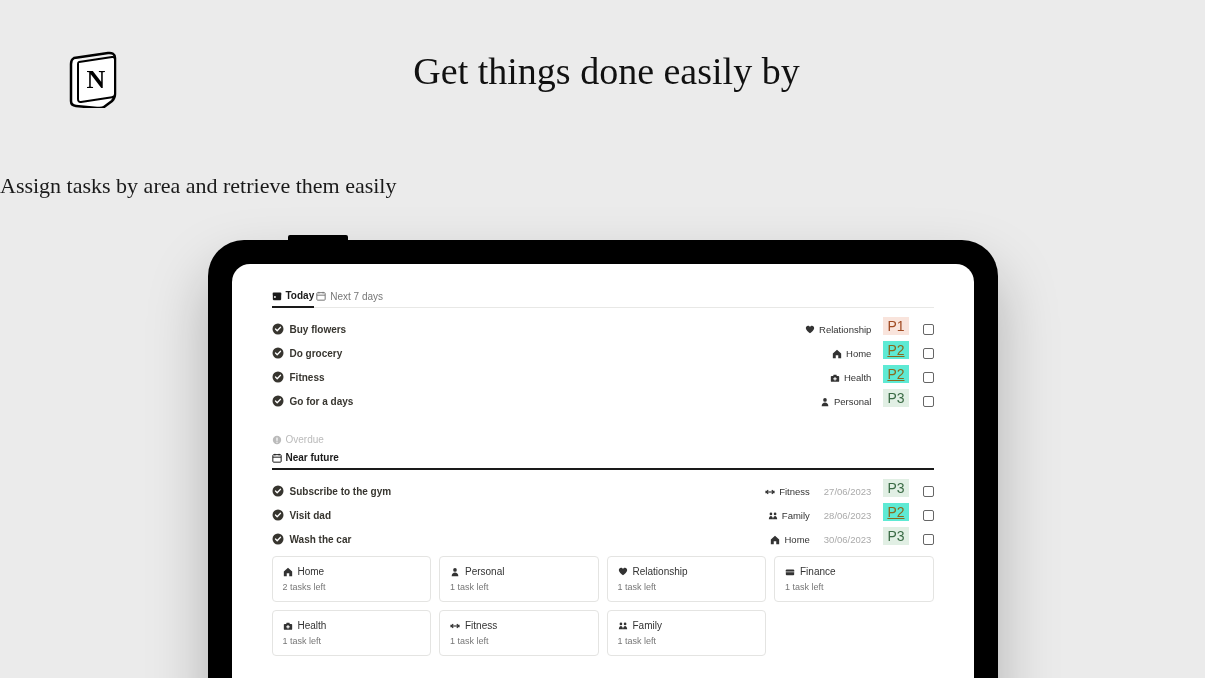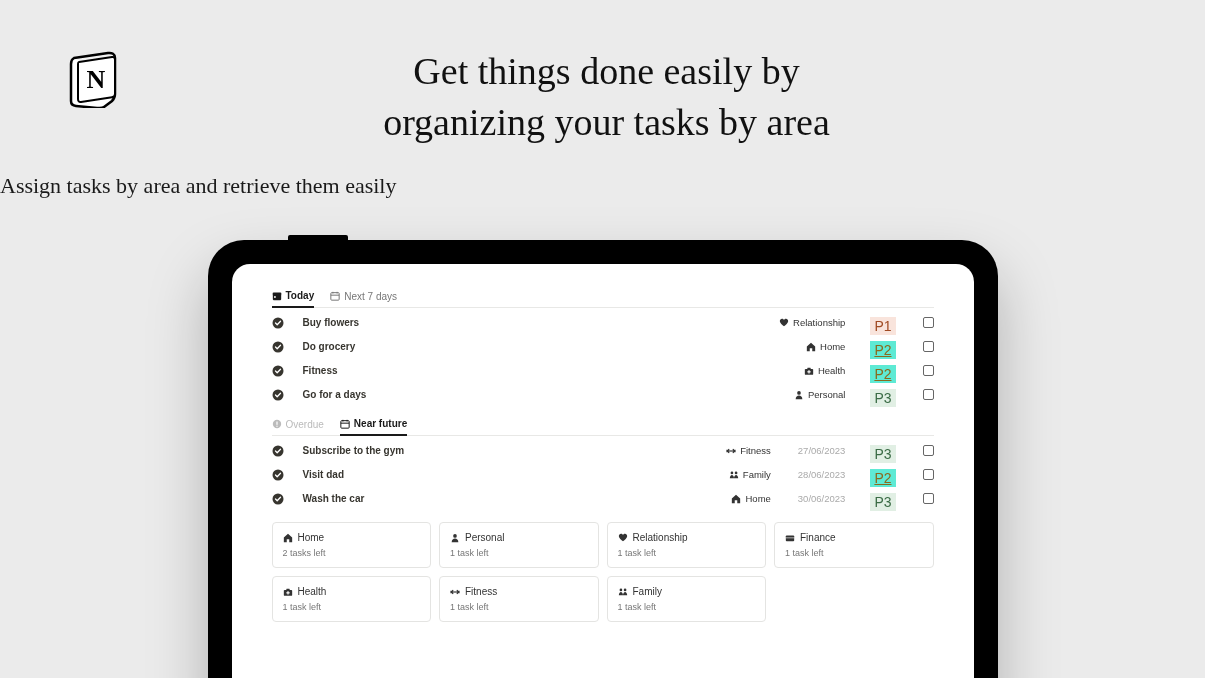--- a/index.html
+++ b/index.html
@@ -67,44 +67,44 @@
     height: 100%;
     background: #fff;
     border-radius: 18px;
     padding: 26px 40px 20px 40px;
     overflow: hidden;
     font-size: 10px;
     color: #37352f;
   }
   .tabs {
     display: flex;
-    gap: 16px;
+    gap: 2px;
     border-bottom: 1px solid #e8e8e6;
     margin-bottom: 6px;
   }
   .tab {
     display: flex;
     align-items: center;
     gap: 4px;
     padding-bottom: 5px;
     color: #777;
     cursor: pointer;
     font-size: 10px;
   }
   .tab.active {
     color: #1a1a1a;
     font-weight: 600;
     border-bottom: 2px solid #1a1a1a;
     margin-bottom: -1px;
   }
   .task-row {
     display: flex;
-    align-items: flex-start;
+    align-items: flex-end;
     padding: 3px 0;
-    gap: 19px;
+    gap: 6px;
   }
   .task-title {
     font-weight: 600;
     font-size: 10px;
     flex: 0 0 auto;
   }
   .spacer { flex: 1; }
   .area-pill {
     display: flex;
     align-items: center;
@@ -134,21 +134,21 @@
     border-radius: 2px;
     margin-left: 8px;
     flex-shrink: 0;
   }
   .check-icon {
     width: 12px;
     height: 12px;
     flex-shrink: 0;
   }
   .icon-sm { width: 10px; height: 10px; flex-shrink:0; }
-  .section2 { margin-top: 8px; }
+  .section2 { margin-top: 24px; flex-direction: column; }
   .areas-grid {
     display: grid;
     grid-template-columns: repeat(4, 1fr);
     gap: 8px;
     margin-top: 8px;
   }
   .area-card {
     border: 1px solid #e4e4e2;
     border-radius: 4px;
     padding: 9px 10px;
@@ -242,21 +242,20 @@
   <svg viewBox="0 0 56 60">
     <path d="M6 10 L40 5 C44 4.5 47 6 47 10 L47 46 C47 49 46 51 44 53 L36 59 C34 60.5 32 60 29 60 L8 58 C5 57.7 3 56 3 53 L3 16 C3 13 4 11 6 10 Z" fill="#fff" stroke="#000" stroke-width="2.5"></path>
     <path d="M6 10 L40 5 L44 8 L12 13 Z" fill="#000" opacity="0.05"></path>
     <path d="M11 14 L44 9 C46 8.7 47 10 47 12 L47 46 C47 48 46 49 44 49.3 L13 54 C11 54.3 10 53 10 51 L10 16 C10 15 10.3 14.1 11 14 Z" fill="#fff" stroke="#000" stroke-width="2"></path>
     <text x="28" y="40" font-family="Georgia,serif" font-size="26" font-weight="bold" text-anchor="middle" fill="#000">N</text>
   </svg>
 </div>
 
 <div class="headline">
   <span>Get things done easily by</span><br>
-  <span>organizing your tasks by area</span>
 </div>
 <div class="subhead">Assign tasks by area and retrieve them easily</div>
 
 <div class="tablet">
   <div class="camera"></div>
   <div class="screen">
 
     <div class="tabs">
       <div class="tab active">
         <svg class="icon-sm" viewBox="0 0 12 12">

